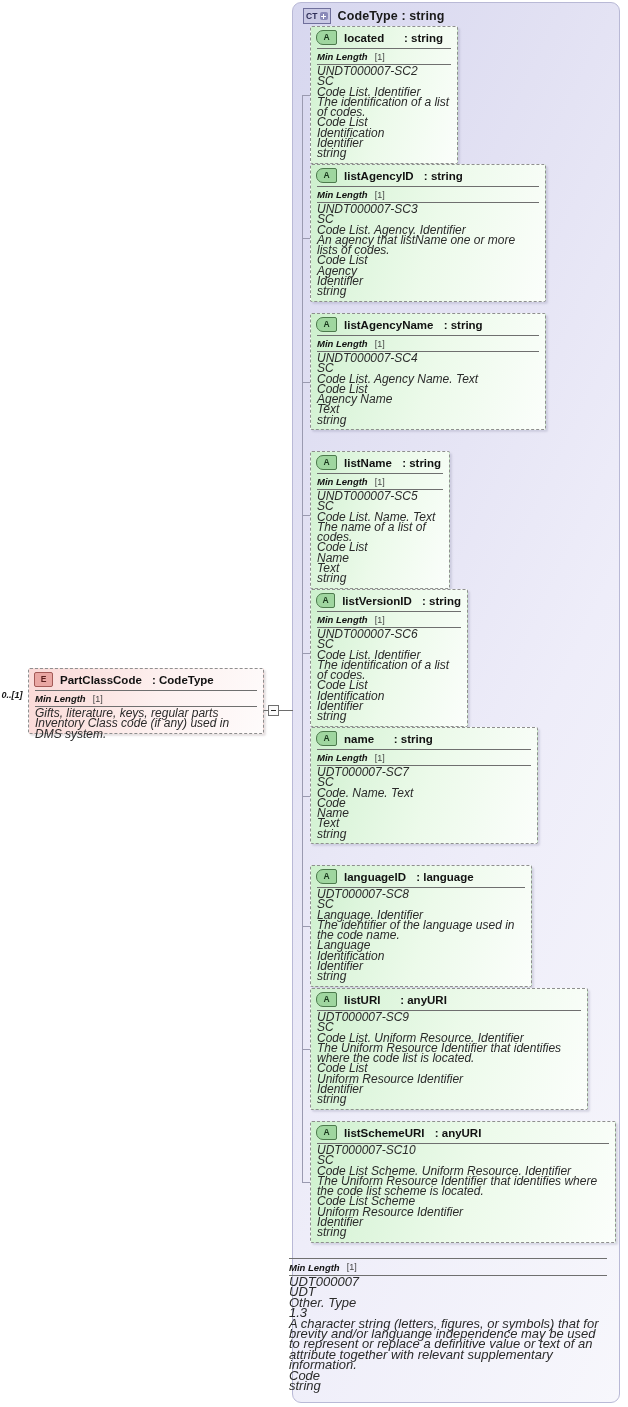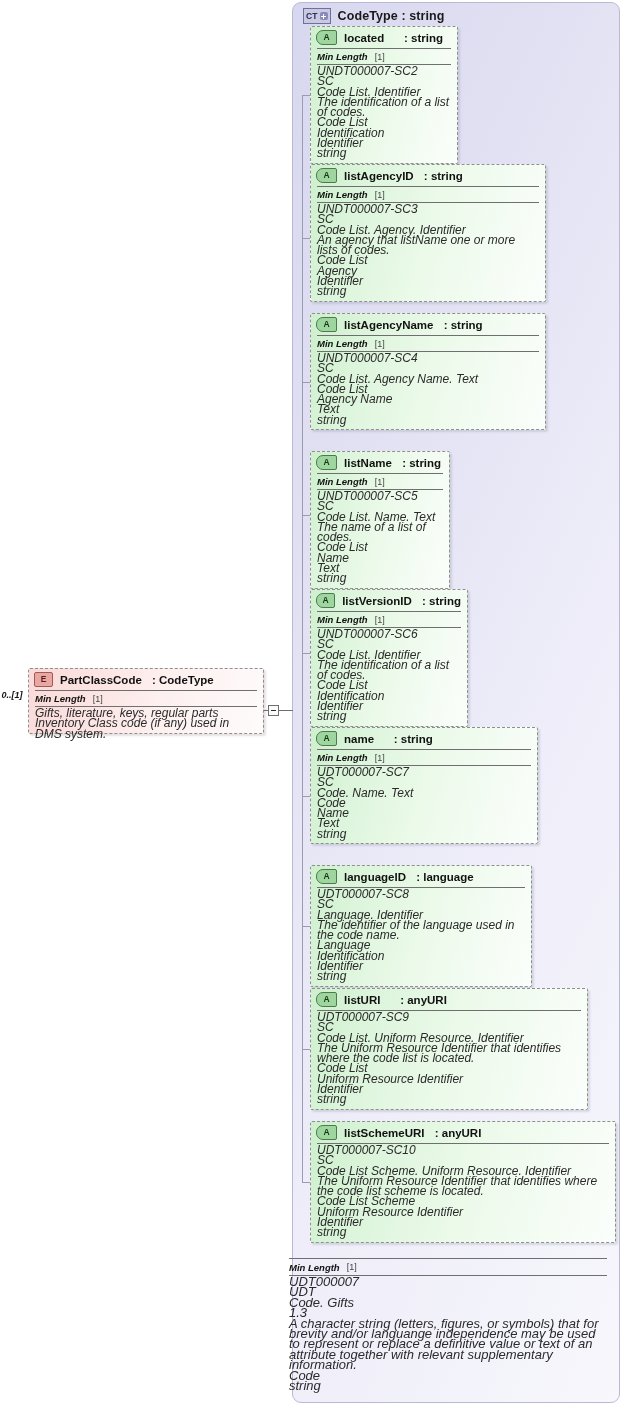--- a/index.html
+++ b/index.html
@@ -296,21 +296,21 @@
   <div class="ct-foot">
     <div class="sep"></div>
     <div class="minrow">
       <span class="mlab">Min Length</span>
       <span class="mval">[1]</span>
     </div>
     <div class="sep"></div>
     <div class="body" id="ct-foot-body">
         <div>UDT000007</div>
         <div>UDT</div>
-        <div>Code. Gifts</div>
+        <div>Other. Type</div>
         <div>1.3</div>
         <div>A character string (letters, figures, or symbols) that for brevity and/or languange independence may be used to represent or replace a definitive value or text of an attribute together with relevant supplementary information.</div>
         <div>Code</div>
         <div>string</div>
       </div>
   </div>
 
   <div class="card">0..[1]</div>
   <div class="el-box">
     <div class="hdr">

